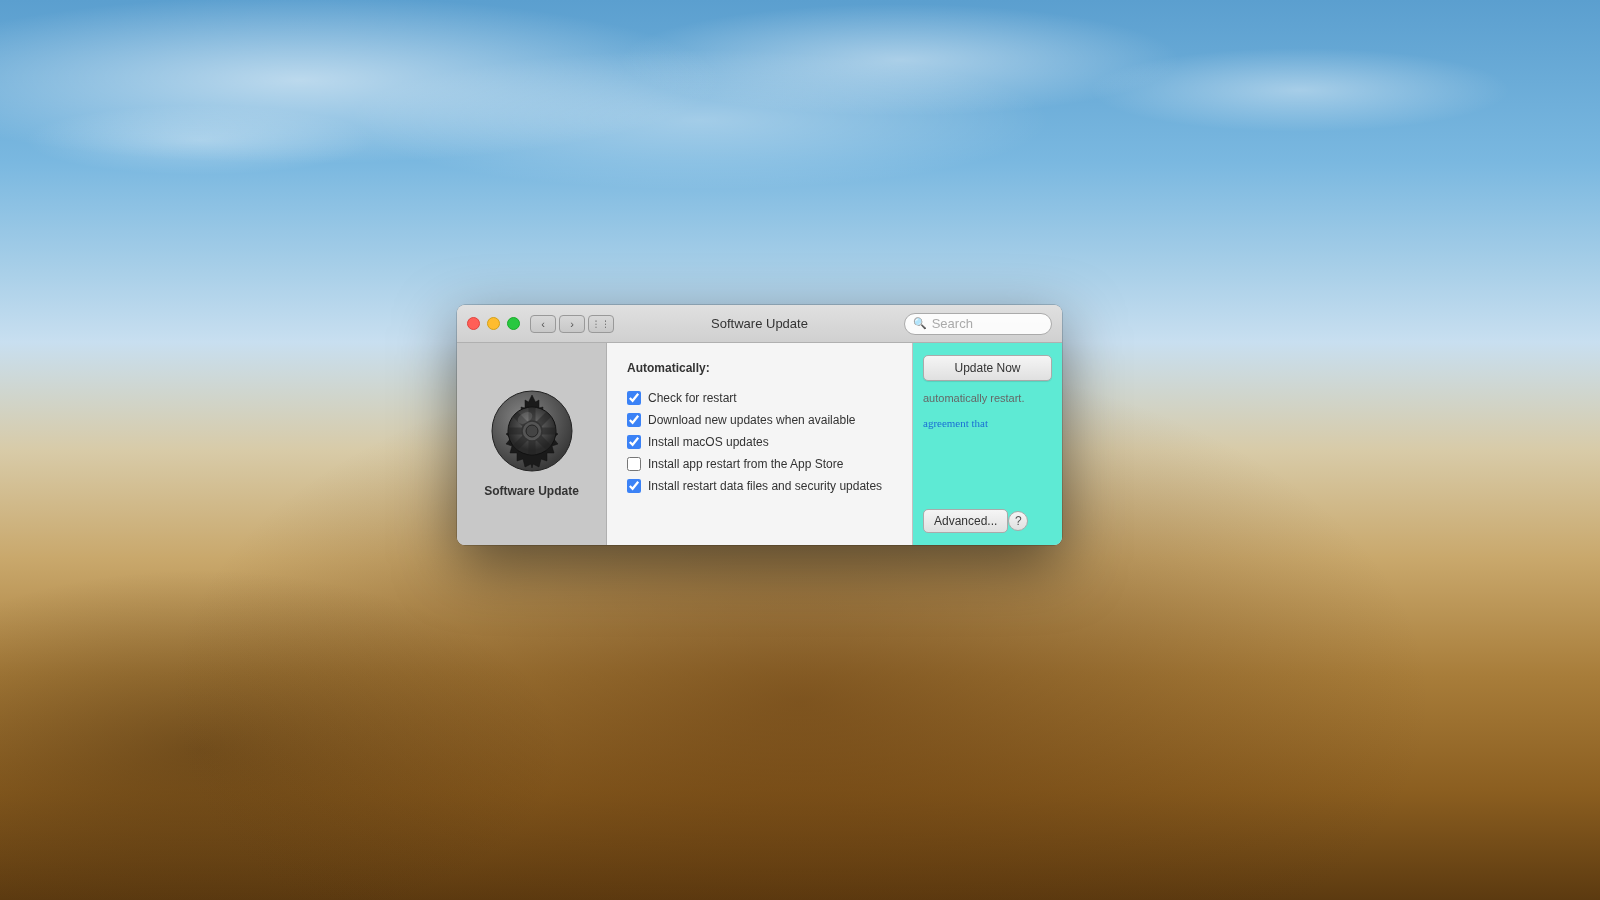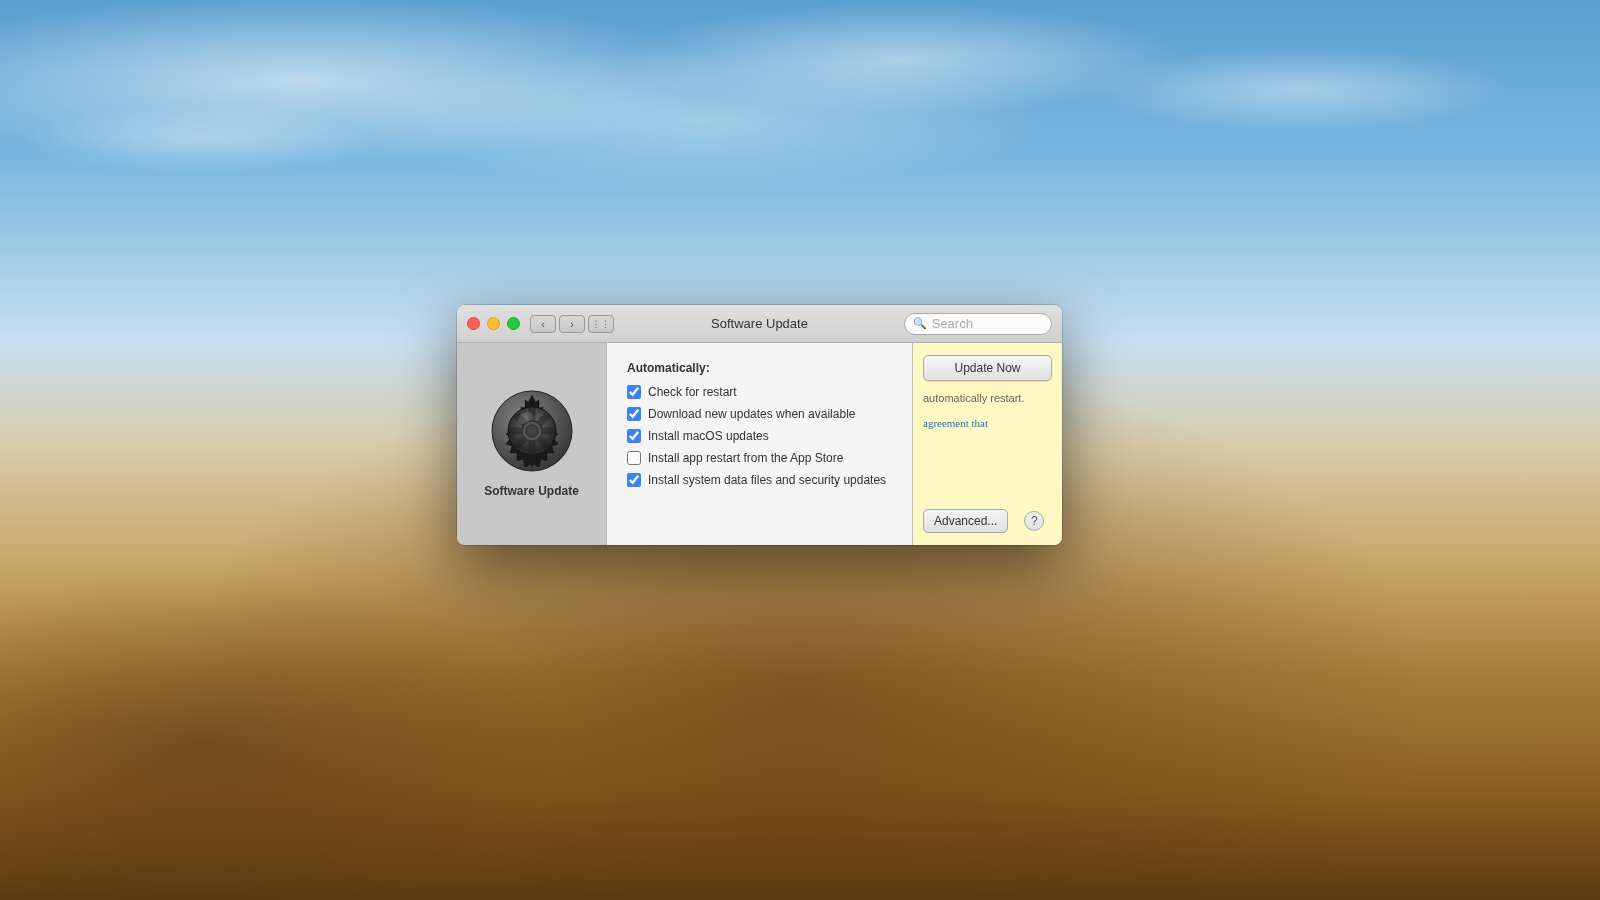--- a/index.html
+++ b/index.html
@@ -214,21 +214,21 @@
       text-align: center;
     }
 
     
     .main-panel {
       flex: 1;
       background: #f5f5f5;
       padding: 18px 20px 14px 20px;
       display: flex;
       flex-direction: column;
-      gap: 0;
+      gap: 6px;
       overflow: hidden;
     }
 
     .automatically-label {
       font-size: 12px;
       font-weight: 600;
       color: #333;
       margin-bottom: 10px;
     }
 
@@ -271,21 +271,21 @@
       font-size: 13px;
       font-weight: 500;
       padding: 4px 22px;
       cursor: pointer;
       box-shadow: 0 1px 2px rgba(0,0,0,0.2);
     }
 
     
     .right-panel {
       width: 150px;
-      background: #fef9c3;
+      background: #5eead4;
       border-left: 1px solid #c0c0c0;
       padding: 12px 10px;
       display: flex;
       flex-direction: column;
       gap: 10px;
       overflow: hidden;
     }
 
     .update-now-btn {
       background: linear-gradient(180deg, #f5f5f5 0%, #e0e0e0 100%);
@@ -308,21 +308,21 @@
     .right-link {
       font-size: 11px;
       color: #1a6fd4;
       cursor: pointer;
       font-family: Liberation Serif, serif;
     }
 
     .bottom-row {
       display: flex;
       align-items: center;
-      gap: 16px;
+      gap: 0;
       margin-top: auto;
     }
 
     .advanced-btn {
       background: linear-gradient(180deg, #f5f5f5 0%, #e0e0e0 100%);
       border: 0.5px solid #aaa;
       border-radius: 5px;
       font-size: 12px;
       color: #333;
       padding: 4px 10px;
@@ -437,21 +437,21 @@
           <label class="checkbox-label" for="install-macos">Install macOS updates</label>
         </div>
 
         <div class="checkbox-row">
           <input type="checkbox" id="install-appstore" style="">
           <label class="checkbox-label" for="install-appstore">Install app restart from the App Store</label>
         </div>
 
         <div class="checkbox-row">
           <input type="checkbox" id="install-system" checked="" style="">
-          <label class="checkbox-label" for="install-system">Install system data files and security updates</label>
+          <label class="checkbox-label" for="install-system">Install restart data files and security updates</label>
         </div>
 
       </div>
 
     </div>
 
     <div class="right-panel">
       <button class="update-now-btn">Update Now</button>
       <div class="right-text">
         <span>automatically restart.</span>

